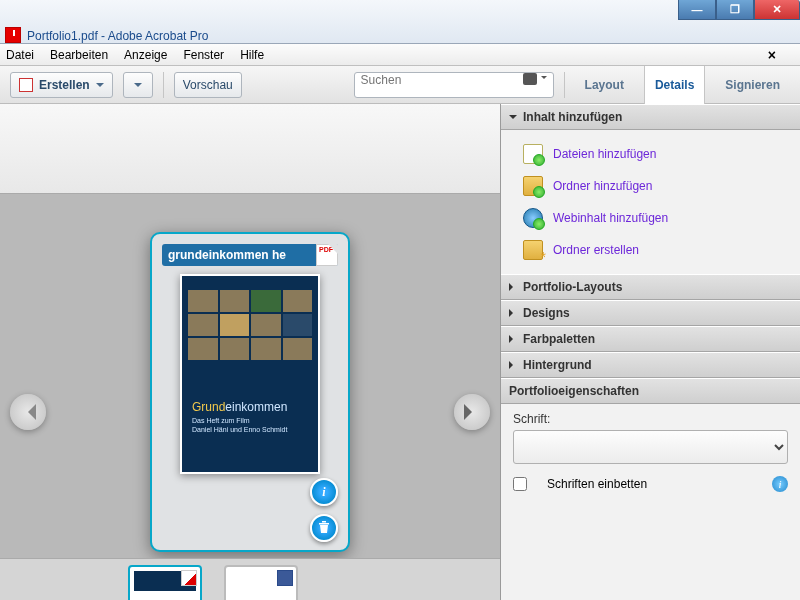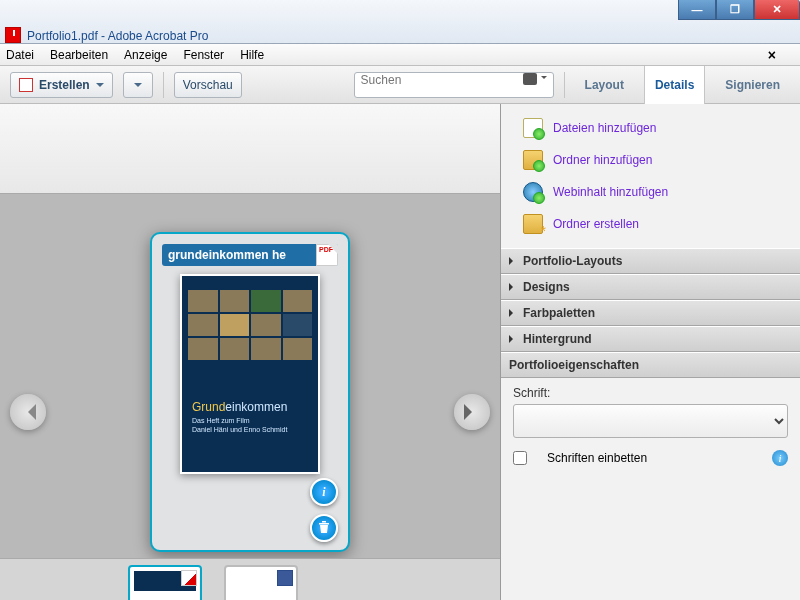--- a/index.html
+++ b/index.html
@@ -181,20 +181,24 @@
         <div class="mini"></div>
         <div class="tag pdf"></div>
       </div>
       <div class="thumb inactive">
         <div class="tag word"></div>
       </div>
     </div>
   </div>
 
   <div class="panel">
+    <div class="ph exp">
+      <span class="tri"></span>
+      <span>Inhalt hinzufügen</span>
+    </div>
     <div class="plist">
       <div class="pitem">
         <div class="ico file"></div>
         <span>Dateien hinzufügen</span>
       </div>
       <div class="pitem">
         <div class="ico folder"></div>
         <span>Ordner hinzufügen</span>
       </div>
       <div class="pitem">

